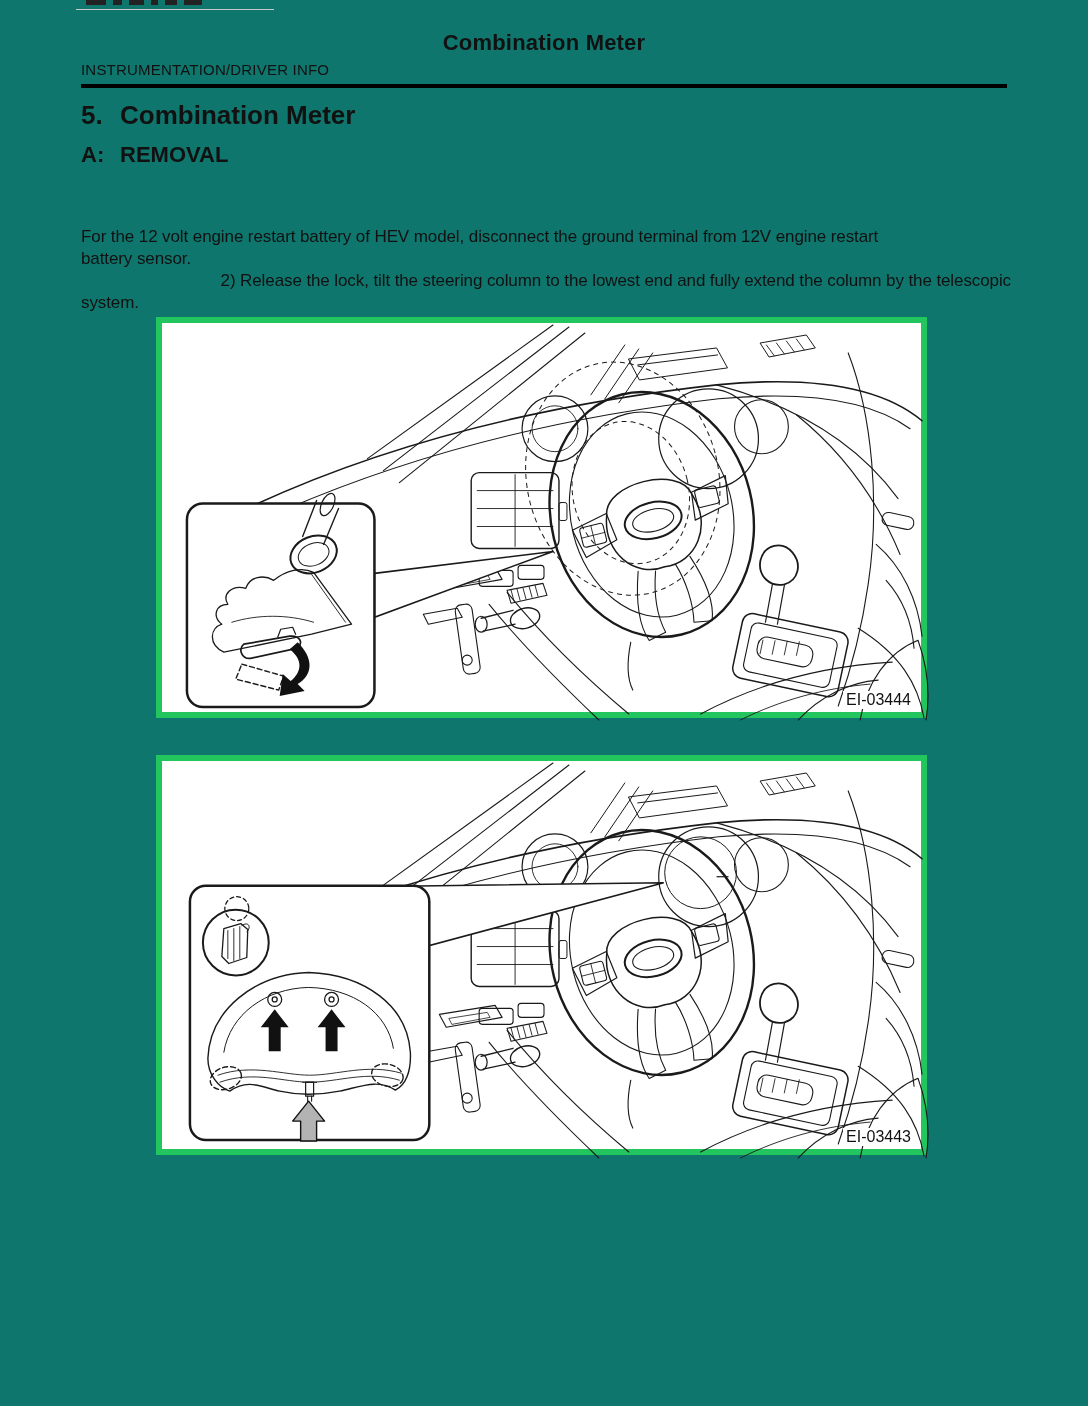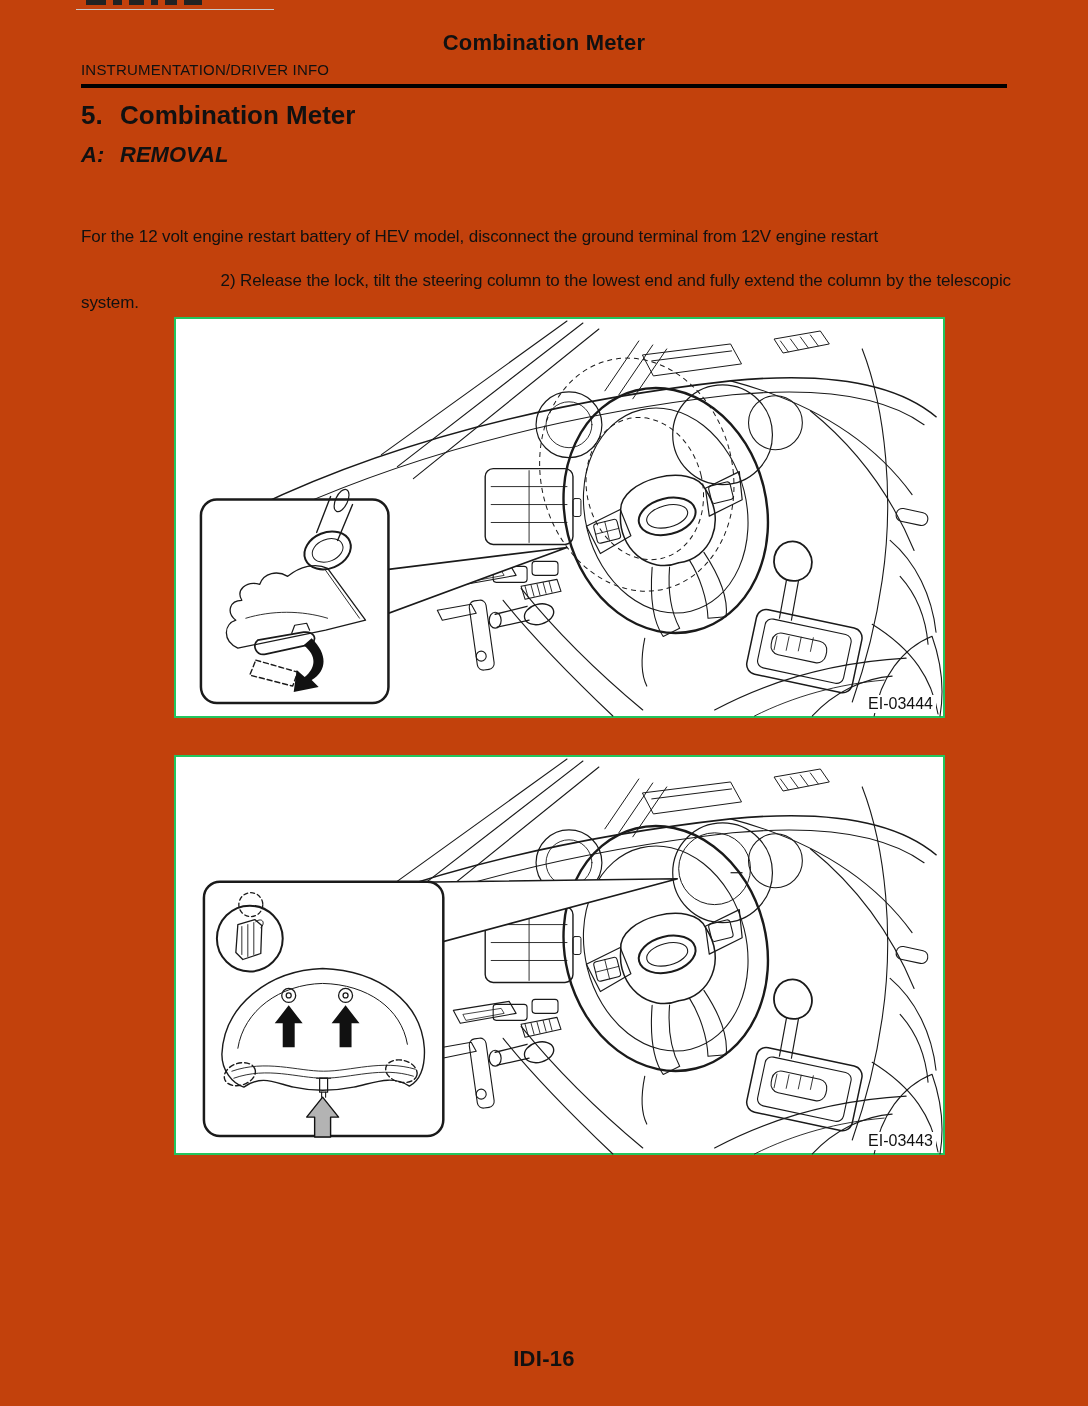--- a/index.html
+++ b/index.html
@@ -1,49 +1,49 @@
 <!DOCTYPE html>
 <html><head>
 <meta charset="utf-8">
 <style>
   * { margin:0; padding:0; box-sizing:border-box; }
   html,body { background:#ffffff; }
   body {
     width:1088px; height:1406px; position:relative; overflow:hidden;
     font-family:"Liberation Sans", sans-serif; color:#111;
   }
-  .page { position:absolute; inset:0; background:#c2410c; }
+  .page { position:absolute; inset:0; background:#0f766e; }
 
   
   .top-fragment { position:absolute; left:86px; top:0; height:6px; display:flex; gap:7px; }
   .top-fragment i { display:block; height:5px; background:#222; }
   .top-fragment .f1{width:20px}.top-fragment .f2{width:9px}.top-fragment .f3{width:15px}
   .top-fragment .f4{width:7px}.top-fragment .f5{width:12px}.top-fragment .f6{width:18px}
   .top-hairline { position:absolute; left:76px; top:9px; width:198px; height:1px; background:#c9c9c9; }
 
   .doc-title { position:absolute; left:0; top:30px; width:1088px; text-align:center;
                font-size:22px; font-weight:bold; letter-spacing:0.2px; }
   .section-label { position:absolute; left:81px; top:61px; font-size:15px; letter-spacing:0.2px; }
   .rule { position:absolute; left:81px; top:84px; width:926px; height:4px; background:#000; }
 
   .h1 { position:absolute; left:81px; top:100px; font-size:26px; font-weight:bold; }
   .h1 .pre, .h2 .pre { display:inline-block; width:39px; }
-  .h2 { position:absolute; left:81px; top:142px; font-size:22px; font-weight:bold;font-style:italic; }
+  .h2 { position:absolute; left:81px; top:142px; font-size:22px; font-weight:bold; }
 
   .body-line { position:absolute; left:81px; width:930px; font-size:17px; line-height:22px;
                white-space:nowrap; letter-spacing:-0.1px; }
   .t-step1 { top:173px; }
   .t-note  { top:202px; }
   .t-note1 { top:226px; }
   .t-note2 { top:248px; }
   .t-step2a{ top:270px;text-align:right; }
   .t-step2b{ top:292px; }
   .t-step3 { top:727px; }
 
-  .fig { position:absolute; left:174px; width:771px; border:2px solid #22c55e; background:#fff; }
+  .fig { position:absolute; left:156px; width:771px; border:6px solid #22c55e; background:#fff; }
   .fig-1 { top:317px; height:401px; }
   .fig-2 { top:755px; height:400px; }
   .fig svg { position:absolute; left:0; top:0; }
   .fig-label { position:absolute; right:7px; bottom:3px; font-size:16px; color:#111;
                background:#fff; padding:0 3px; }
 
   .footer { position:absolute; left:0; top:1346px; width:1088px; text-align:center;
             font-size:22px; font-weight:bold; letter-spacing:0.3px; }
 </style>
 </head>
@@ -66,20 +66,21 @@
   <div class="rule"></div>
 
   <div class="h1">
     <span class="pre">5.</span><span>Combination Meter</span>
   </div>
   <div class="h2">
     <span class="pre">A:</span><span>REMOVAL</span>
   </div>
 
   <div class="body-line t-note1">For the 12 volt engine restart battery of HEV model, disconnect the ground terminal from 12V engine restart</div>
+  <div class="body-line t-note2">battery sensor.</div>
   <div class="body-line t-step2a">2) Release the lock, tilt the steering column to the lowest end and fully extend the column by the telescopic</div>
   <div class="body-line t-step2b">system.</div>
 
   <svg width="0" height="0" style="position:absolute" aria-hidden="true">
     <defs>
       <g id="dash-art" stroke="#1a1a1a" fill="none" stroke-linecap="round" stroke-linejoin="round" stroke-width="1.1">
 
         <path d="M206,136 L392,2"></path>
         <path d="M222,148 L408,4"></path>
         <path d="M238,160 L424,10"></path>
@@ -217,14 +218,13 @@
         <ellipse cx="64" cy="318" rx="16" ry="11" transform="rotate(-18 64 318)" stroke-width="1.4" stroke-dasharray="5 3"></ellipse>
         <ellipse cx="226" cy="315" rx="16" ry="11" transform="rotate(14 226 315)" stroke-width="1.4" stroke-dasharray="5 3"></ellipse>
         <rect x="144" y="322" width="8" height="14" stroke-width="1.2"></rect>
         <path d="M141,322 h14 M146,336 v5 M150,336 v5" stroke-width="1.1"></path>
         <path d="M147,341 L163,361 L155,361 L155,381 L139,381 L139,361 L131,361 Z" fill="#b3b3b3" stroke="#111111" stroke-width="1.4"></path>
       </g>
     </svg>
     <div class="fig-label">EI-03443</div>
   </figure>
 
-  <div class="footer">IDI-16</div>
 </div>
 
 </body></html>

